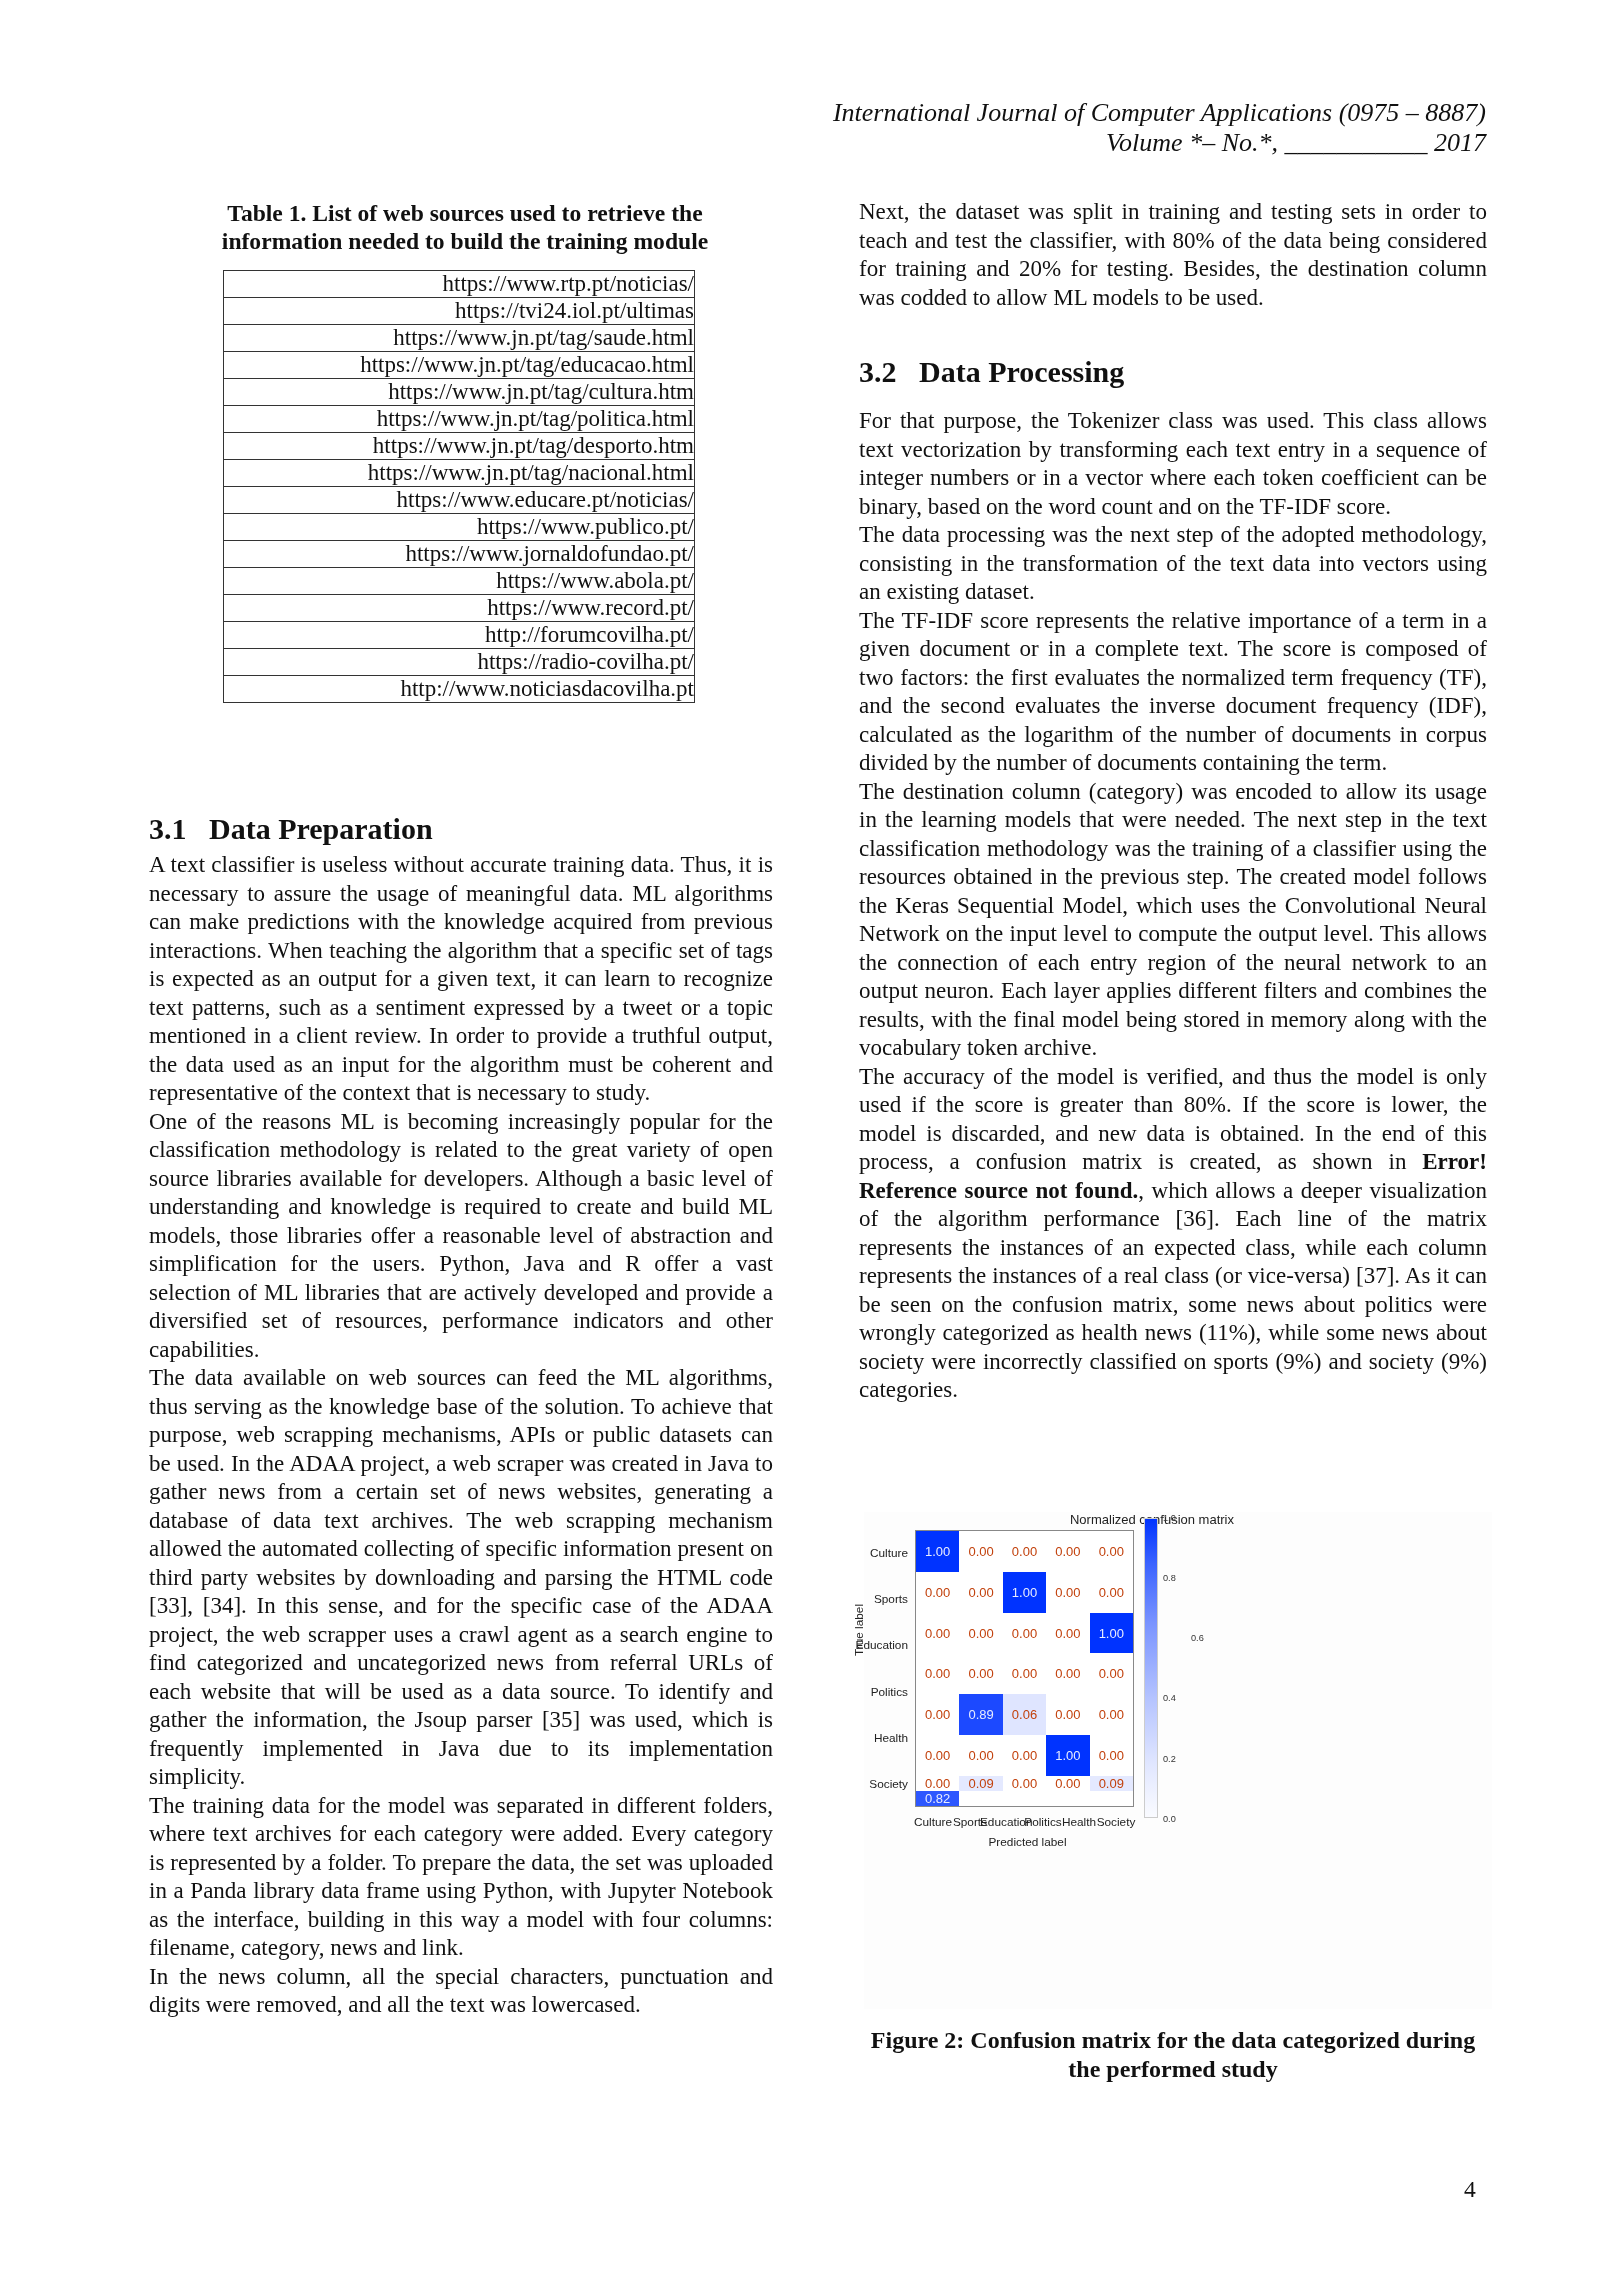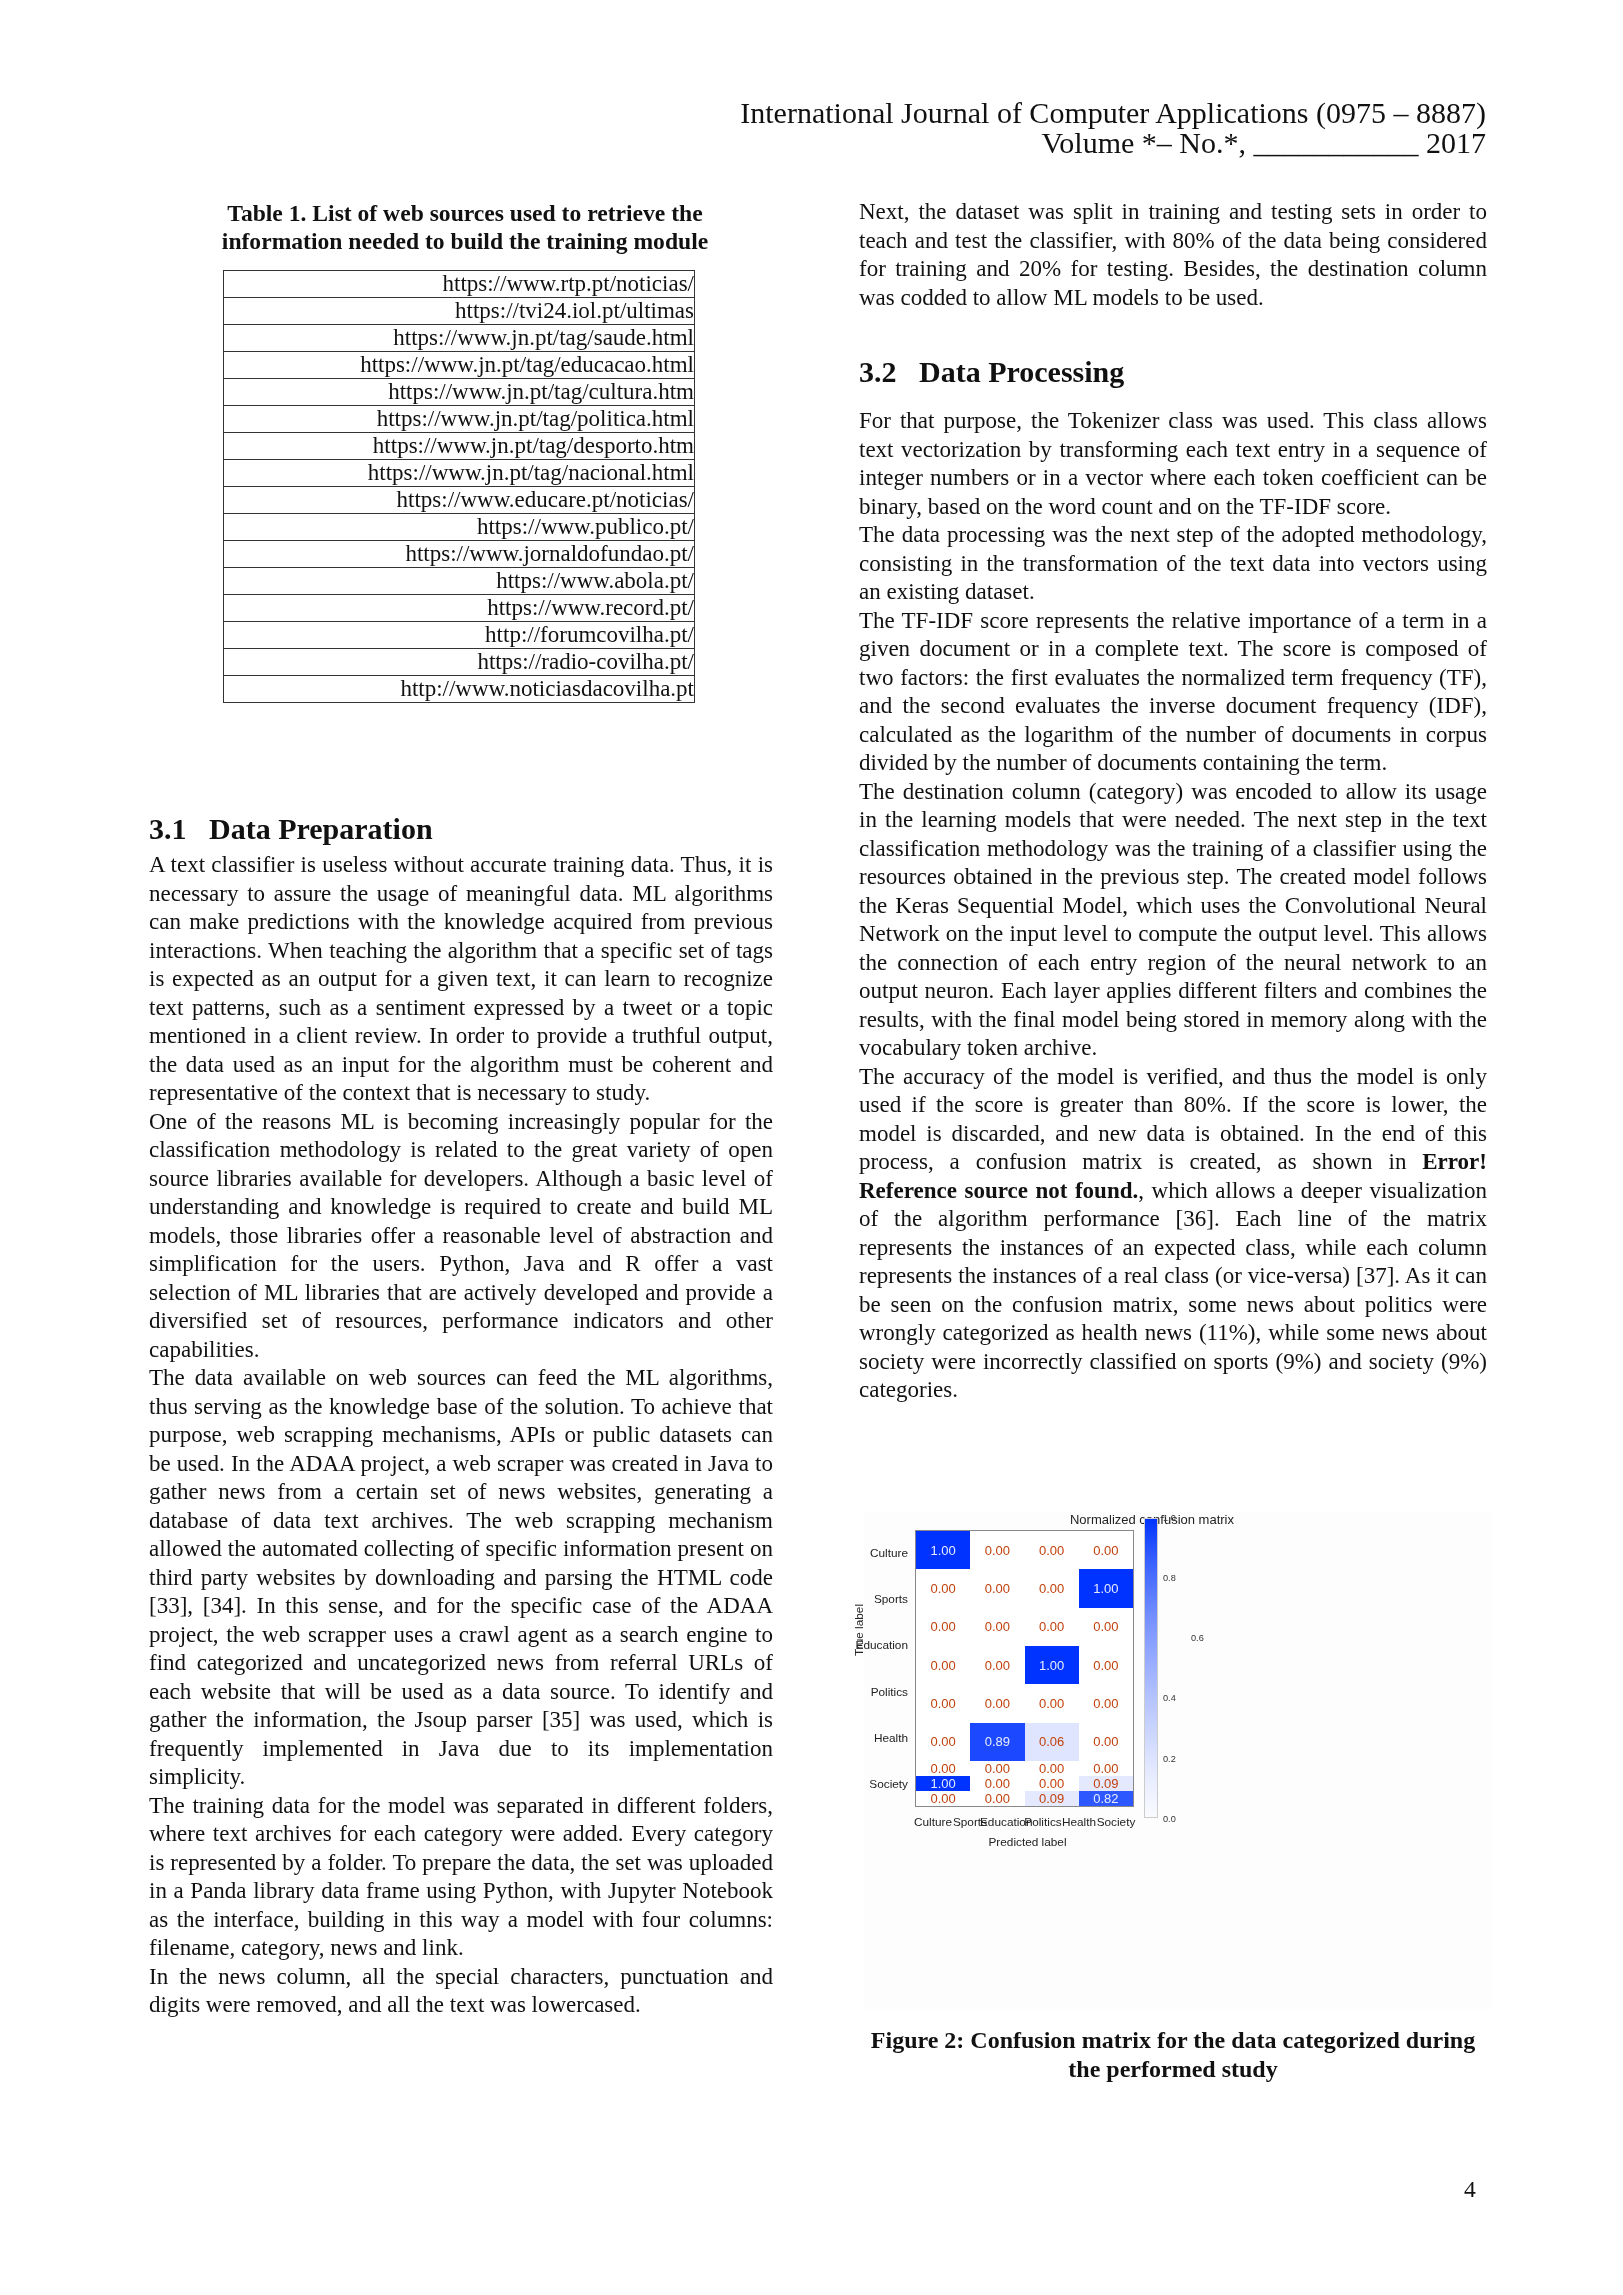--- a/index.html
+++ b/index.html
@@ -1,19 +1,19 @@
 <!DOCTYPE html>
 <html style="font-size:10.5px"><head>
 <meta charset="utf-8">
 <style>
   html, body { margin:0; padding:0; background:#ffffff; }
   body { width:1623px; height:2295px; position:relative; overflow:hidden;
          font-family:"Liberation Serif", "DejaVu Serif", serif; color:#111; }
   .running-head { position:absolute; right:137px; top:98px; text-align:right;
-         font-size:30px; line-height:30px; }
+         font-style:italic; font-size:26px; line-height:30px; }
   .table-caption { position:absolute; left:190px; top:199px; width:550px; text-align:center;
          font-weight:bold; font-size:23.6px; line-height:28px; }
   .src-table { position:absolute; left:223px; top:270px; width:472px; border-collapse:collapse; }
   .src-table td { border:1.3px solid #333; padding:0 0 0 14.4px; height:26px; font-size:23px; line-height:26px;
          text-align:right; white-space:nowrap;font-family:Liberation Serif, serif; }
   h2 { margin:0; font-size:30px; line-height:37px; font-weight:bold; }
   h2 .num { display:inline-block; width:60px; }
   .sec31 { position:absolute; left:149px; top:810px; }
   .sec31-body { position:absolute; left:149px; top:851px; width:624px; font-size:23px; line-height:28.5px; text-align:justify; }
   .sec31-body p { margin:0; }
@@ -21,21 +21,21 @@
   .sec32 { position:absolute; left:859px; top:353px; }
   .rc-body { position:absolute; left:859px; top:407px; width:628px; font-size:23px; line-height:28.5px; text-align:justify; }
   .rc-body p { margin:0; }
   .err { font-weight:bold; }
   
   .figure { position:absolute; left:864px; top:1512px; width:628px; height:497px; background:#fdfdfd; }
   .fig-title { position:absolute; left:982px; top:1512px; width:340px; text-align:center;
          font-family:"Liberation Sans", "DejaVu Sans", sans-serif; font-size:13px; color:#222; }
   .matrix { position:absolute; left:915px; top:1530px; width:219px; height:277px;
          border:1.3px solid #888; box-sizing:border-box; display:grid;
-         grid-template-columns:repeat(4, 1fr); grid-template-rows:repeat(6, 1fr); background:#fff; }
+         grid-template-columns:repeat(5, 1fr); grid-template-rows:repeat(6, 1fr); background:#fff; }
   .cell { display:flex; align-items:center; justify-content:center;
          font-family:"Liberation Sans", "DejaVu Sans", sans-serif; font-size:13px; color:#c2410c; }
   .ylab { position:absolute; width:72px; text-align:right; left:836px;
          font-family:"Liberation Sans", "DejaVu Sans", sans-serif; font-size:11.8px; color:#222; }
   .xlab { position:absolute; width:52px; text-align:center; top:1815px;
          font-family:"Liberation Sans", "DejaVu Sans", sans-serif; font-size:11.8px; color:#222; }
   .axis-title { position:absolute; font-family:"Liberation Sans", "DejaVu Sans", sans-serif; font-size:11.8px; color:#222; }
   .ytitle { left:852px; top:1656px; transform:rotate(-90deg); transform-origin:left top; }
   .xtitle { left:988px; top:1835px; width:79px; text-align:center; }
   .colorbar { position:absolute; left:1144px; top:1518px; width:14.4px; height:300px;

